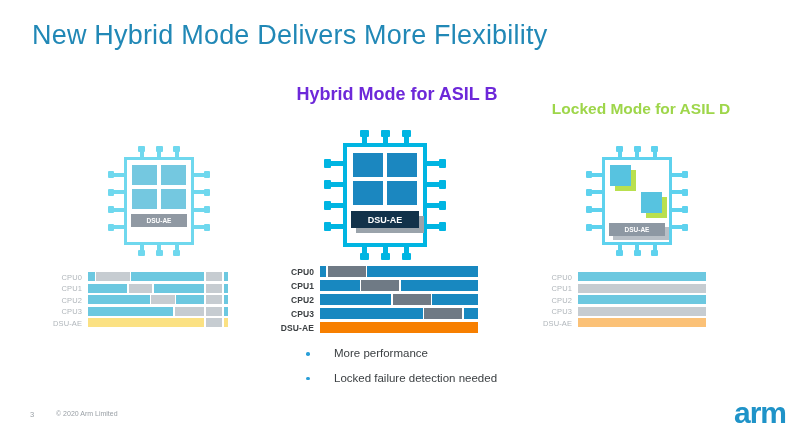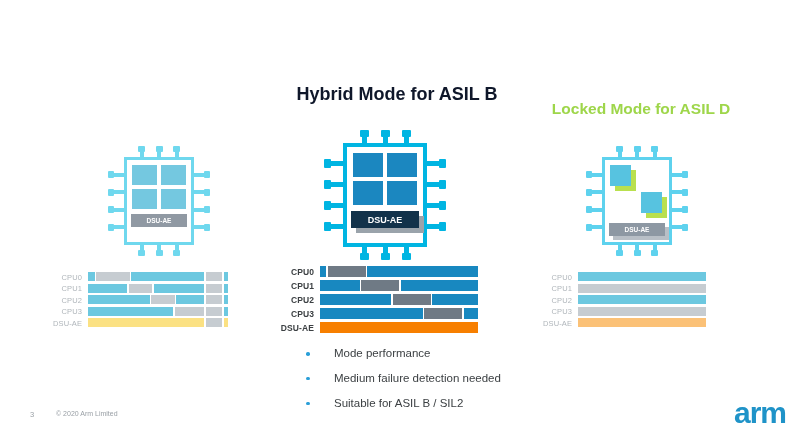--- a/index.html
+++ b/index.html
@@ -59,22 +59,23 @@
     position:absolute;right:14px;top:398px;
     font-size:30px;font-weight:700;color:#1f93c8;letter-spacing:-1px;
     line-height:1;overflow:hidden;height:26px;
   }
 </style>
 </head>
 <body>
 
 <div class="slide">
 
-
-  <div class="col-head hybrid" style="color: #0f172a;">Hybrid Mode for ASIL B</div>
+  <div class="title" style="color: rgb(33, 136, 182);">New Hybrid Mode Delivers More Flexibility</div>
+
+  <div class="col-head hybrid" style="color: #6d28d9;">Hybrid Mode for ASIL B</div>
   <div class="col-head locked" style="color: rgb(158, 214, 74);">Locked Mode for ASIL D</div>
 
   <div class="chip" id="chip-split" style="left:108px;top:146px;width:102px;height:110px;">
       <div class="pin" style="left: 31.5px; top: 0px; width: 4px; height: 12px; background: rgb(111, 216, 238);"></div>
       <div class="pin" style="left: 30px; top: 0px; width: 7px; height: 6px; background: rgb(111, 216, 238);"></div>
       <div class="pin" style="left: 31.5px; top: 98px; width: 4px; height: 12px; background: rgb(111, 216, 238);"></div>
       <div class="pin" style="left: 30px; top: 104px; width: 7px; height: 6px; background: rgb(111, 216, 238);"></div>
       <div class="pin" style="left: 49px; top: 0px; width: 4px; height: 12px; background: rgb(111, 216, 238);"></div>
       <div class="pin" style="left: 47.5px; top: 0px; width: 7px; height: 6px; background: rgb(111, 216, 238);"></div>
       <div class="pin" style="left: 49px; top: 98px; width: 4px; height: 12px; background: rgb(111, 216, 238);"></div>
@@ -273,22 +274,21 @@
         <div class="row-label" style="font-size: 7.5px; color: rgb(176, 182, 187);">CPU3</div>
         <div class="seg" style="left: 0%; width: 100%; background: rgb(198, 204, 209);"></div>
       </div>
       <div class="row" style="top: 46px; height: 9px;">
         <div class="row-label" style="font-size: 7.5px; color: rgb(176, 182, 187);">DSU-AE</div>
         <div class="seg" style="left: 0%; width: 100%; background: rgb(251, 193, 119);"></div>
       </div>
     </div>
 
   <div class="bullets" id="bullets">
-      <div class="bullet"><span class="dot"></span><span>Mode performance</span></div>
-      <div class="bullet"><span class="dot"></span><span>Medium failure detection needed</span></div>
-      <div class="bullet"><span class="dot"></span><span>Suitable for ASIL B / SIL2</span></div>
+      <div class="bullet"><span class="dot"></span><span>More performance</span></div>
+      <div class="bullet"><span class="dot"></span><span>Locked failure detection needed</span></div>
     </div>
 
   <div class="f-num">3</div>
   <div class="f-cc">© 2020 Arm Limited</div>
   <div class="logo" style="color: rgb(31, 147, 200);">arm</div>
 
 </div>
 
 </body></html>

